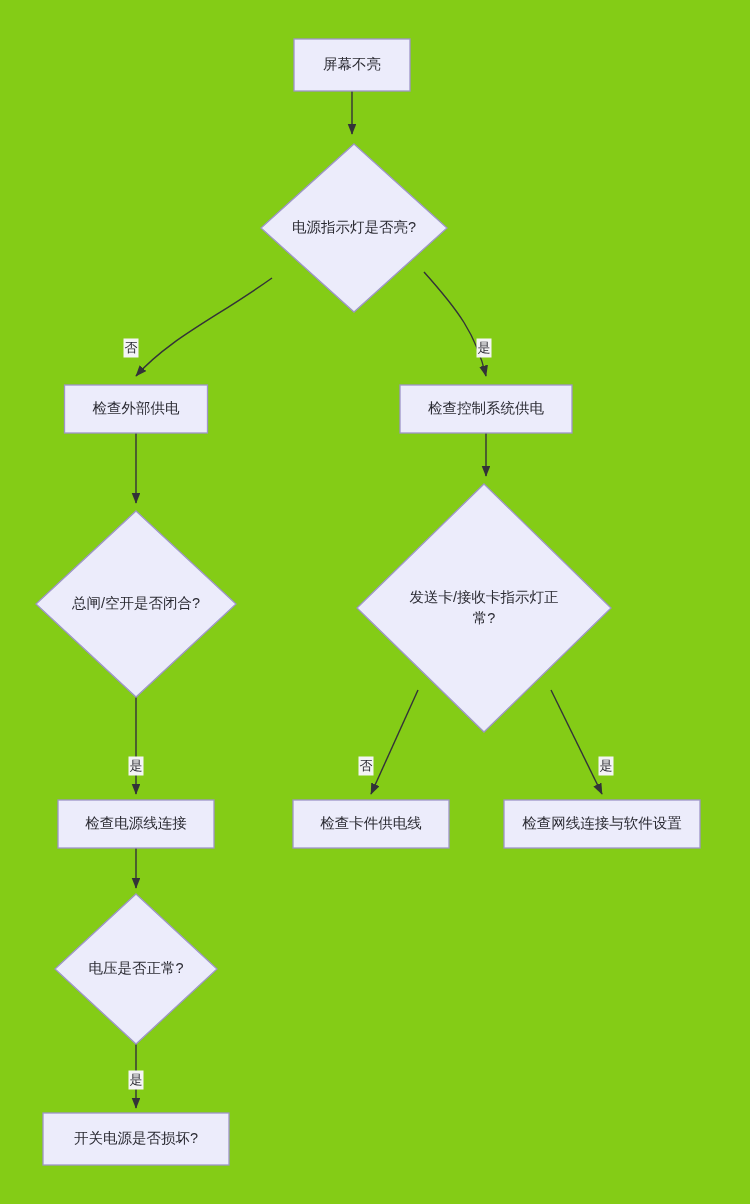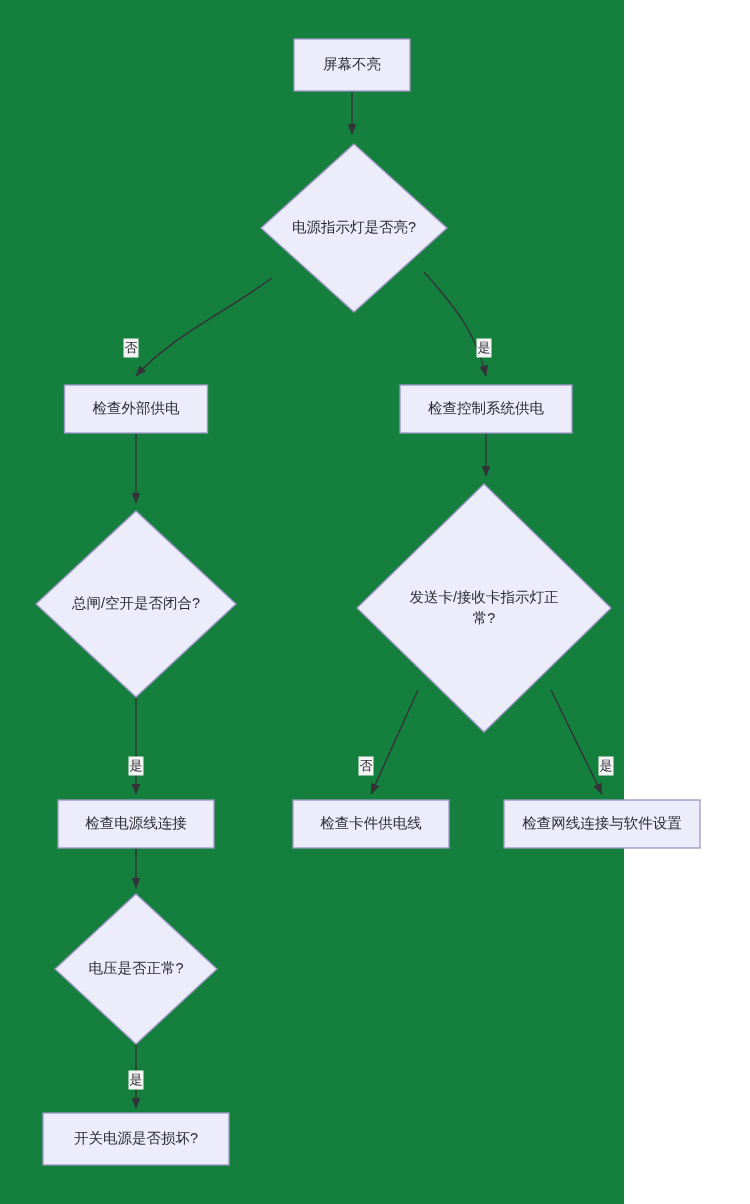--- a/index.html
+++ b/index.html
@@ -8,23 +8,23 @@
     background: #ffffff;
   }
   body {
     width: 750px;
     height: 1204px;
     font-family: "Liberation Sans", "DejaVu Sans", sans-serif;
     overflow: hidden;
   }
   #flowchart-root {
     position: relative;
-    width: 624px;
+    width: 750px;
     height: 1204px;
-    background: #15803d;
+    background: #84cc16;
   }
   svg#diagram {
     display: block;
     width: 750px;
     height: 1204px;
   }
   .node-shape {
     fill: #ececfb;
     stroke: #9e96c8;
     stroke-width: 1.3;

